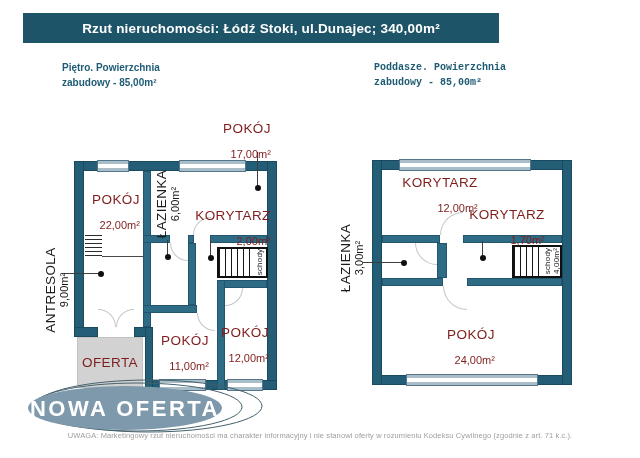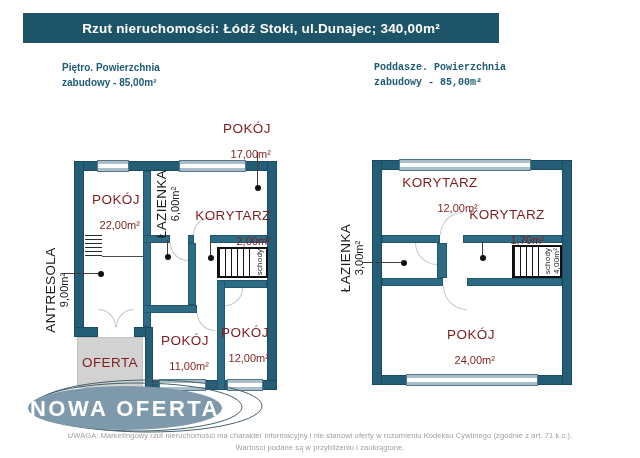--- a/index.html
+++ b/index.html
@@ -209,15 +209,14 @@
   </div>
 
   <svg class="badge" width="250" height="54">
     <ellipse cx="131" cy="24" rx="113" ry="26" fill="none" stroke="#44616d" stroke-width="1"></ellipse>
     <ellipse cx="119" cy="25" rx="105" ry="24" fill="none" stroke="#44616d" stroke-width="1"></ellipse>
     <ellipse cx="107" cy="26" rx="97" ry="22" fill="#7e99ab"></ellipse>
     <text x="107" y="34" text-anchor="middle" fill="#ffffff" font-size="22" font-weight="bold" letter-spacing="2.5" font-family="Liberation Sans, sans-serif">NOWA OFERTA</text>
   </svg>
 
   <div class="footer" style="top:431px;">UWAGA: Marketingowy rzut nieruchomości ma charakter informacyjny i nie stanowi oferty w rozumieniu Kodeksu Cywilnego (zgodnie z art. 71 k.c.).</div>
-  <div class="footer" style="top:443px;">Wartości podane są w przybliżeniu i zaokrąglone.</div>
 
 </div>
 
 </body></html>

